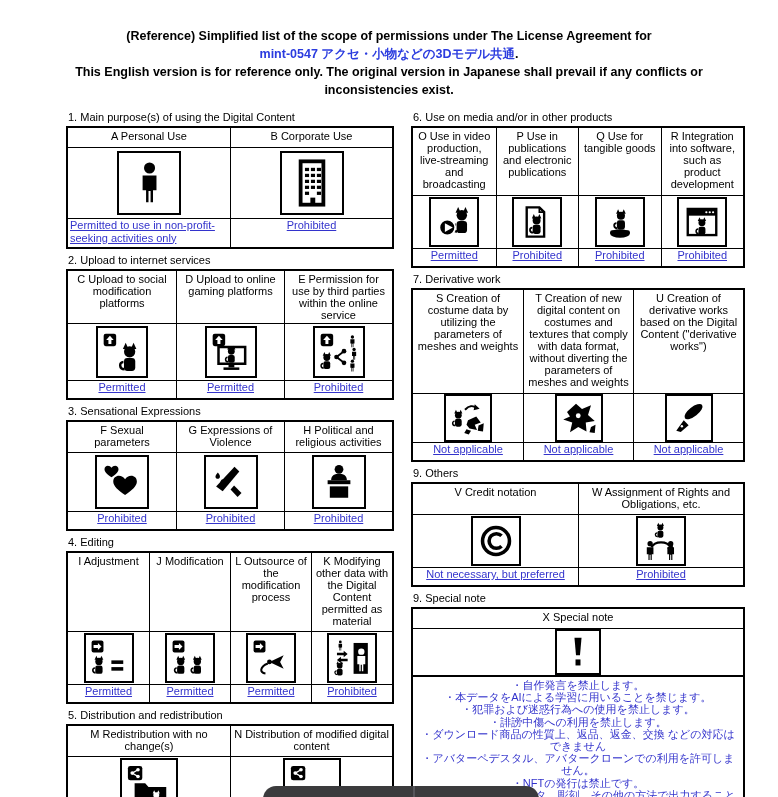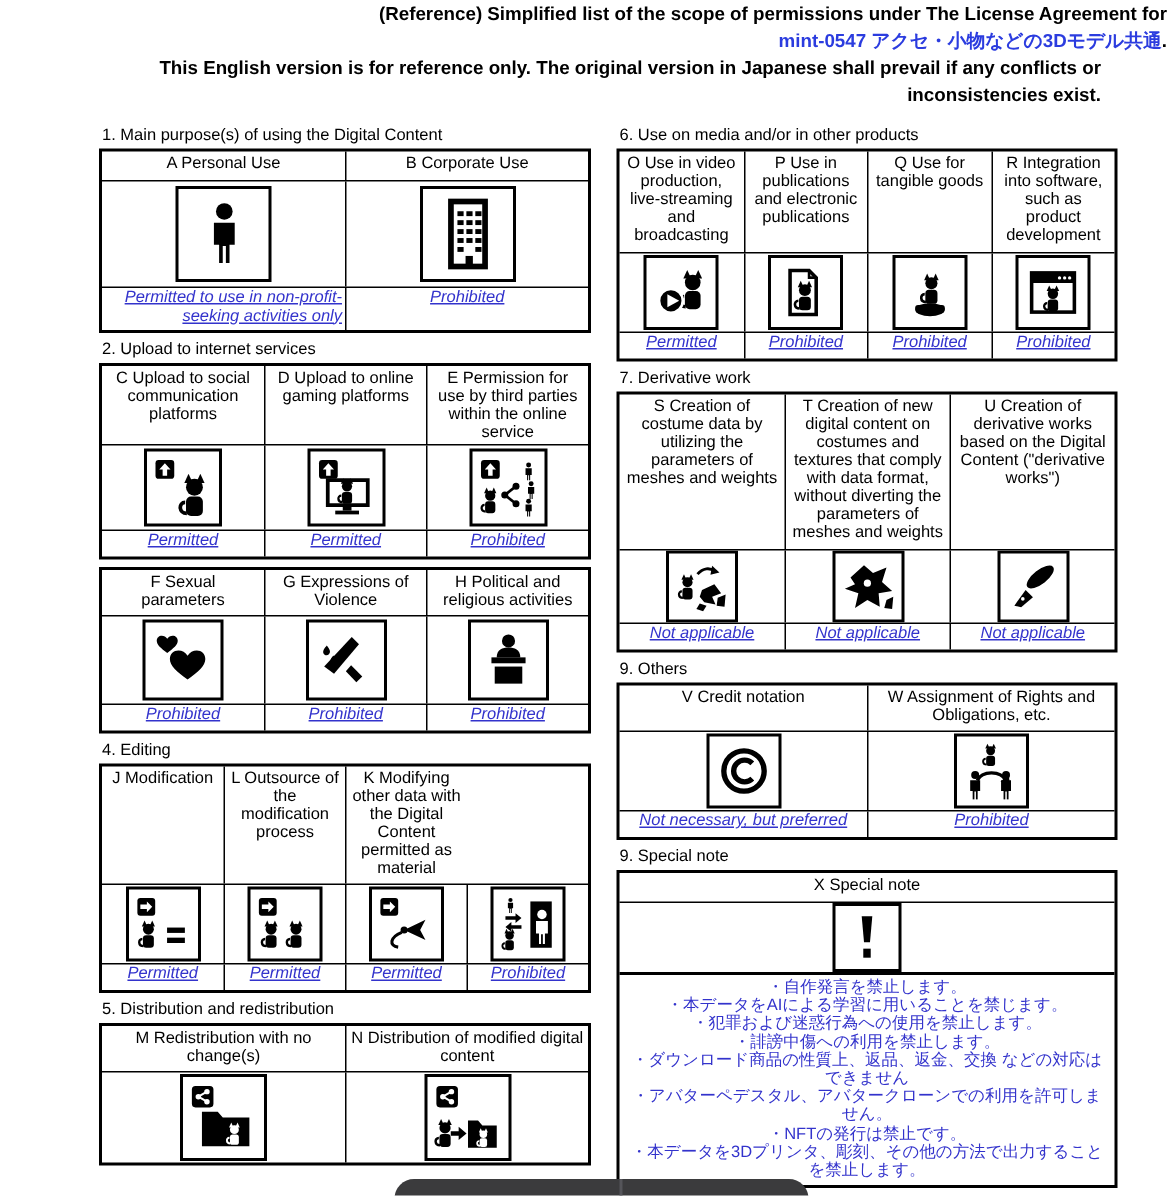--- a/index.html
+++ b/index.html
@@ -2,38 +2,38 @@
 <html style="--link: #3333cc; --title: #2b3cdf;"><head>
 <meta charset="utf-8">
 <style>
   html,body{margin:0;padding:0;}
   body{
     width:778px;height:797px;overflow:hidden;position:relative;
     background:#ffffff;
     font-family:"Liberation Sans","DejaVu Sans",sans-serif;
     color:#000;
   }
-  .doc-header{padding-top:0;text-align:right;font-weight:bold;font-size:12.5px;line-height:18px;}
+  .doc-header{padding-top:27px;text-align:center;font-weight:bold;font-size:12.5px;line-height:18px;}
   .h-line-3{max-width:690px;margin:0 auto;}
   .blue-title{color:var(--title,#2b3cdf);}
   .cols{display:flex;align-items:flex-start;margin-top:12px;padding-left:66px;padding-right:33px;gap:17px;}
   .col-left{width:328px;flex:none;}
   .col-right{width:334px;flex:none;}
   .sec{margin-bottom:5px;}
   .sec-heading{font-size:11px;line-height:13px;margin:0 0 2px 2px;}
   .tbl{border:2px solid #000;background:#fff;}
   .row{display:grid;}
   .row + .row{border-top:1.5px solid #000;}
   .cell{border-left:1.5px solid #000;min-width:0;}
   .cell:first-child{border-left:none;}
   .hdr{font-size:11px;line-height:12px;text-align:center;padding:2px 3px 2px;}
   .iconcell{display:flex;align-items:center;justify-content:center;}
   .iconframe{border:2.5px solid #000;background:#fff;display:flex;align-items:center;justify-content:center;}
   .statuscell{display:flex;align-items:flex-start;justify-content:center;padding:0 2px 2px;}
-  .status{font-size:11px;line-height:12.5px;text-align:right;color:var(--link,#3333cc);text-decoration:underline;cursor:pointer;font-style:italic;}
+  .status{font-size:11px;line-height:12.5px;text-align:left;color:var(--link,#3333cc);text-decoration:underline;cursor:pointer;}
   .notes{border-top:2px solid #000;padding:2px 3px 4px;}
   .note-line{font-size:11px;line-height:12.2px;text-align:center;color:var(--link,#3333cc);}
   .bottom-bar{
     position:absolute;left:263px;top:786px;width:276px;height:26px;
     background:#3b3b3d;border-radius:16px;cursor:pointer;
   }
   .bar-divider{position:absolute;left:150px;top:0;width:2px;height:100%;background:#55555a;}
 </style>
 </head>
 <body>
@@ -94,21 +94,21 @@
             <div class="cell statuscell" style="min-height: 26px;">
               <span class="status">Prohibited</span>
             </div>
           </div>
         </div>
       </div>
       <div class="sec">
         <div class="sec-heading">2. Upload to internet services</div>
         <div class="tbl">
           <div class="row" style="grid-template-columns: repeat(3, 1fr);">
-            <div class="cell hdr" style="min-height: 38px;">C Upload to social communication platforms</div>
+            <div class="cell hdr" style="min-height: 38px;">C Upload to social modification platforms</div>
             <div class="cell hdr" style="min-height: 38px;">D Upload to online gaming platforms</div>
             <div class="cell hdr" style="min-height: 38px;">E Permission for use by third parties within the online service</div>
           </div>
           <div class="row" style="grid-template-columns: repeat(3, 1fr);">
             <div class="cell iconcell" style="height: 56px;">
               <div class="iconframe" style="width: 48px; height: 48px;">
                 <svg width="40" height="40" viewBox="0 0 48 48">
                   <g transform="translate(2,2)">
                     <rect width="15" height="15" rx="2.5" fill="#000"></rect>
                     <path d="M7.5,2.5 L12,7.5 L9.3,7.5 L9.3,12.5 L5.7,12.5 L5.7,7.5 L3,7.5 Z" fill="#fff"></path>
@@ -187,20 +187,21 @@
             <div class="cell statuscell" style="min-height: 15px;">
               <span class="status">Permitted</span>
             </div>
             <div class="cell statuscell" style="min-height: 15px;">
               <span class="status">Prohibited</span>
             </div>
           </div>
         </div>
       </div>
       <div class="sec">
+        <div class="sec-heading">3. Sensational Expressions</div>
         <div class="tbl">
           <div class="row" style="grid-template-columns: repeat(3, 1fr);">
             <div class="cell hdr" style="min-height: 26px;">F Sexual parameters</div>
             <div class="cell hdr" style="min-height: 26px;">G Expressions of Violence</div>
             <div class="cell hdr" style="min-height: 26px;">H Political and religious activities</div>
           </div>
           <div class="row" style="grid-template-columns: repeat(3, 1fr);">
             <div class="cell iconcell" style="height: 58px;">
               <div class="iconframe" style="width: 50px; height: 50px;">
                 <svg width="42" height="42" viewBox="0 0 48 48">
@@ -240,20 +241,21 @@
             <div class="cell statuscell" style="min-height: 15px;">
               <span class="status">Prohibited</span>
             </div>
           </div>
         </div>
       </div>
       <div class="sec">
         <div class="sec-heading">4. Editing</div>
         <div class="tbl">
           <div class="row" style="grid-template-columns: repeat(4, 1fr);">
+            <div class="cell hdr" style="min-height: 74px;">I Adjustment</div>
             <div class="cell hdr" style="min-height: 74px;">J Modification</div>
             <div class="cell hdr" style="min-height: 74px;">L Outsource of the modification process</div>
             <div class="cell hdr" style="min-height: 74px;">K Modifying other data with the Digital Content permitted as material</div>
           </div>
           <div class="row" style="grid-template-columns: repeat(4, 1fr);">
             <div class="cell iconcell" style="height: 52px;">
               <div class="iconframe" style="width: 46px; height: 46px;">
                 <svg width="38" height="38" viewBox="0 0 48 48">
                   <g transform="translate(2,2)">
                     <rect width="15" height="15" rx="2.5" fill="#000"></rect>

